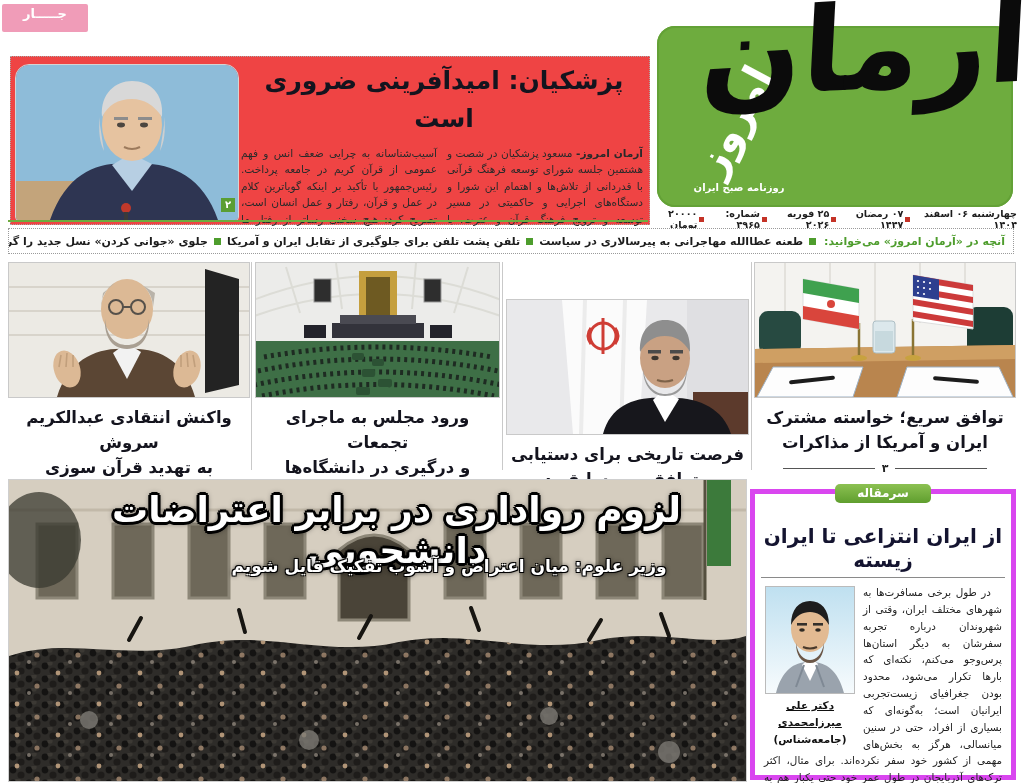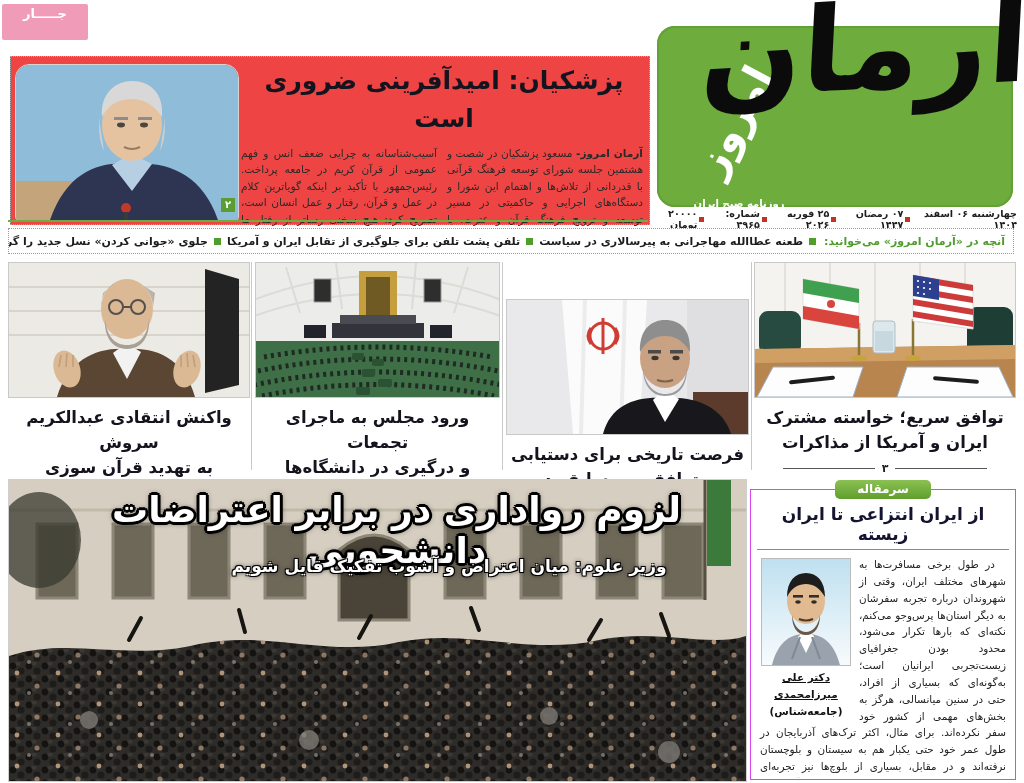--- a/index.html
+++ b/index.html
@@ -4,31 +4,31 @@
 <style>
   html,body{margin:0;padding:0;}
   body{
     width:1024px;height:783px;position:relative;background:#fff;overflow:hidden;
     font-family:"DejaVu Sans",sans-serif;
   }
   .abs{position:absolute;}
   .rtl{direction:rtl;unicode-bidi:plaintext;}
 
   
-  .corner-tag{left:2px;top:4px;width:86px;height:36px;background:#f09cb8;color:#fff;
+  .corner-tag{left:2px;top:4px;width:86px;height:28px;background:#f09cb8;color:#fff;
     font-weight:bold;font-size:13px;line-height:20px;text-align:center;border-radius:2px;}
 
   
   .logo-box{left:657px;top:26px;width:356px;height:181px;background:#6eac3e;border-radius:18px;
     box-shadow:inset 0 0 0 2px #63a136;}
   .logo-title{left:700px;top:-34px;width:330px;font-size:118px;font-weight:900;color:#0b0b0b;
     text-align:center;transform:skewX(-6deg) rotate(-3deg);line-height:1.4;}
   .logo-word2{left:676px;top:96px;font-size:42px;font-weight:900;color:#fff;
     transform:rotate(-62deg);transform-origin:center;}
-  .logo-tagline{left:664px;top:198px;width:150px;font-size:10px;font-weight:bold;color:#fff;text-align:center;}
+  .logo-tagline{left:664px;top:182px;width:150px;font-size:10px;font-weight:bold;color:#fff;text-align:center;}
   .dateline{left:645px;top:211px;width:372px;height:16px;display:flex;align-items:center;
     justify-content:space-between;direction:rtl;font-size:9.6px;font-weight:bold;color:#1c1c1c;}
   .red-sq{display:inline-block;width:5px;height:5px;background:#c43226;flex:0 0 auto;margin:0 2px;}
 
   
   .lead-box{left:10px;top:56px;width:638px;height:167px;border:1px dotted #a9a9a9;background:#ef4444;}
   .lead-photo{left:4px;top:7px;width:222px;height:155px;border-radius:14px 14px 4px 4px;
     overflow:hidden;border:1px solid #d4d4d4;}
   .lead-headline{left:234px;top:5px;width:398px;text-align:center;font-size:25px;line-height:1.5;
     font-weight:900;color:#14141e;letter-spacing:-.5px;}
@@ -61,25 +61,25 @@
   
   .feature{left:8px;top:479px;width:737px;height:301px;border:1px solid #cfcfcf;overflow:hidden;background:#d6cec0;}
   .feature svg{position:absolute;left:0;top:0;}
   .feat-hl{position:absolute;left:0;top:9px;width:100%;text-align:center;font-size:36px;font-weight:900;
     color:#fff;direction:rtl;letter-spacing:-1px;
     text-shadow:2px 2px 0 #000,-2px 2px 0 #000,2px -2px 0 #000,-2px -2px 0 #000,0 3px 0 #000,0 -3px 0 #000,3px 0 0 #000,-3px 0 0 #000,0 0 6px #000;padding-left:19px;}
   .feat-sub{position:absolute;left:180px;top:76px;width:520px;text-align:center;font-size:17px;
     font-weight:bold;color:#fff;direction:rtl;text-shadow:1px 1px 0 #000,-1px 1px 0 #000,1px -1px 0 #000,-1px -1px 0 #000,0 0 5px #000;}
 
   
-  .editorial{left:750px;top:489px;width:266px;height:291px;border:1px solid #d946ef;background:#fff;box-sizing:border-box;}
+  .editorial{left:750px;top:489px;width:266px;height:291px;border:5px solid #d946ef;background:#fff;box-sizing:border-box;}
   .ed-tab{position:absolute;left:50%;top:-10px;transform:translateX(-50%);width:96px;height:19px;
     background:linear-gradient(#8cc152,#5f9e2e);border-radius:5px;color:#fff;font-size:12px;
     font-weight:bold;text-align:center;line-height:19px;}
-  .ed-title{margin:14px 6px 0;text-align:center;font-size:17px;font-weight:900;color:#141430;
+  .ed-title{margin:30px 6px 0;text-align:center;font-size:20px;font-weight:900;color:#141430;
     direction:rtl;padding-bottom:5px;border-bottom:1px solid #8a8a8a;}
   .ed-body{padding:6px 9px 0;font-size:10.4px;line-height:1.62;text-align:justify;direction:rtl;
     color:#222;overflow:hidden;height:222px;}
   .ed-fig{float:left;width:92px;margin:2px 7px 2px 0;text-align:center;}
   .ed-fig .ph{width:88px;height:106px;border:1px solid #bbb;overflow:hidden;margin:0 auto;}
   .ed-author{font-size:10.5px;font-weight:bold;text-decoration:underline;color:#111;margin-top:3px;}
   .ed-role{font-size:10.5px;font-weight:bold;color:#111;}
   .ed-body p{margin:0 0 4px;text-indent:11px;}
 </style>
 </head>

